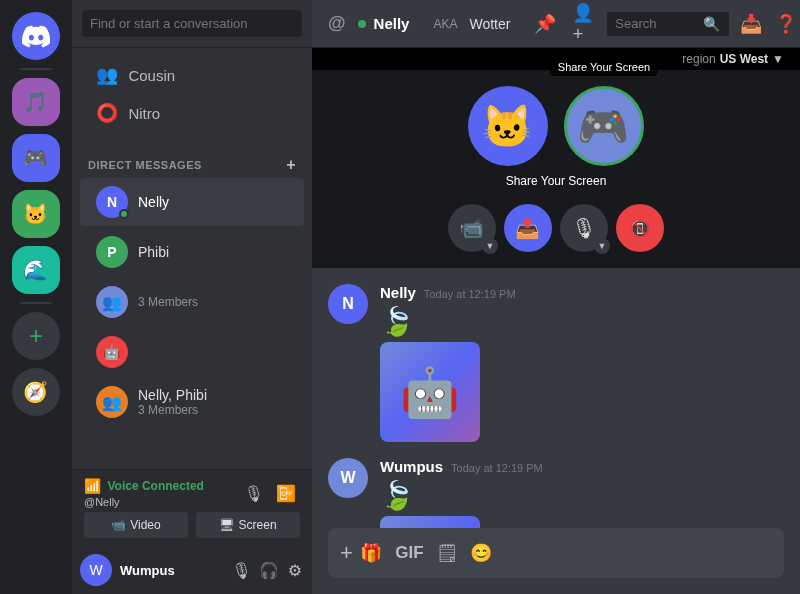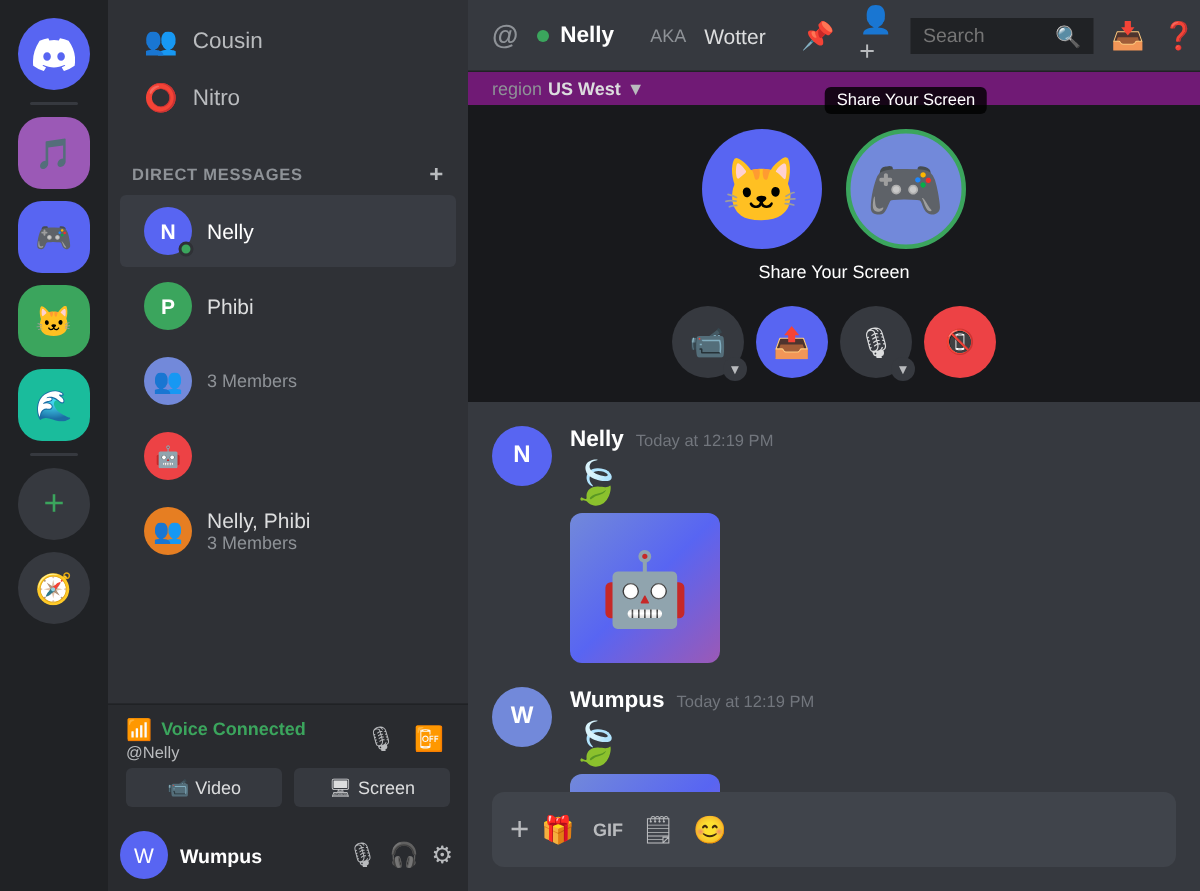--- a/index.html
+++ b/index.html
@@ -378,20 +378,23 @@
 
   <div class="add-server">
     <span style="font-size:24px;">+</span>
   </div>
   <div class="explore-icon">
     <span style="font-size:20px;">🧭</span>
   </div>
 </div>
 
 <div class="dm-sidebar">
+  <div class="dm-search">
+    <input type="text" placeholder="Find or start a conversation" style="">
+  </div>
 
   <div class="dm-nav">
     <div class="dm-nav-item">
       <span class="dm-nav-icon">👥</span>
       <span>Cousin</span>
     </div>
     <div class="dm-nav-item">
       <span class="dm-nav-icon">⭕</span>
       <span>Nitro</span>
     </div>
@@ -507,21 +510,21 @@
 
     <div class="top-bar-search">
       <input type="text" placeholder="Search" style="">
       <span style="color:#b9bbbe;font-size:14px;">🔍</span>
     </div>
 
     <span class="top-bar-icon">📥</span>
     <span class="top-bar-icon">❓</span>
   </div>
 
-  <div style="background:#701a75;padding:4px 16px;display:flex;justify-content:flex-start;">
+  <div style="background:#000000;padding:4px 16px;display:flex;justify-content:flex-end;">
     <div class="region-info">
       <span>region</span>
       <span style="color:#dcddde;font-weight:700;">US West</span>
       <span style="color:#b9bbbe;">▼</span>
     </div>
   </div>
 
   <div class="call-area">
     <div class="call-avatars">
 
@@ -595,19 +598,19 @@
         </div>
       </div>
     </div>
   </div>
 
   <div class="message-input-bar">
     <div class="message-input-inner">
       <span class="msg-input-plus">+</span>
       <div class="msg-input-icons">
         <span class="msg-input-icon">🎁</span>
-        <span class="msg-input-icon" style="font-size:12px;font-weight:bold;color:#b9bbbe;">GIF</span>
+        <span class="msg-input-icon" style="font-size:17px;font-weight:bold;color:#b9bbbe;">GIF</span>
         <span class="msg-input-icon">🗒</span>
         <span class="msg-input-icon">😊</span>
       </div>
     </div>
   </div>
 </div>
 
 </body></html>

